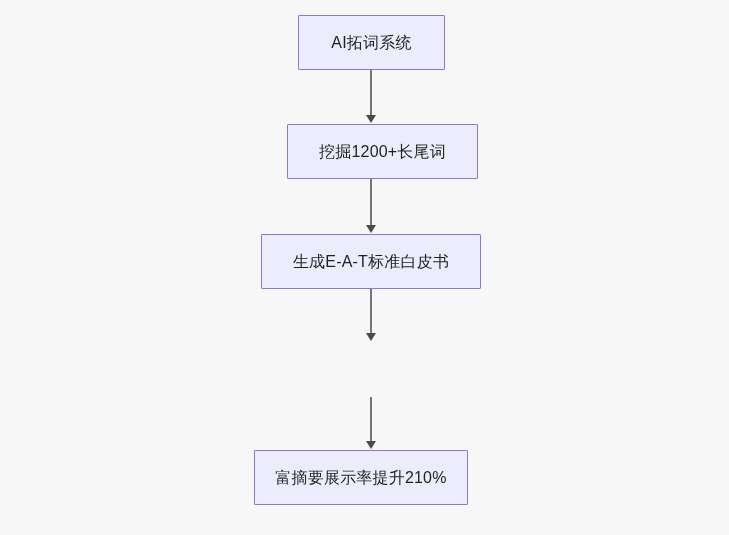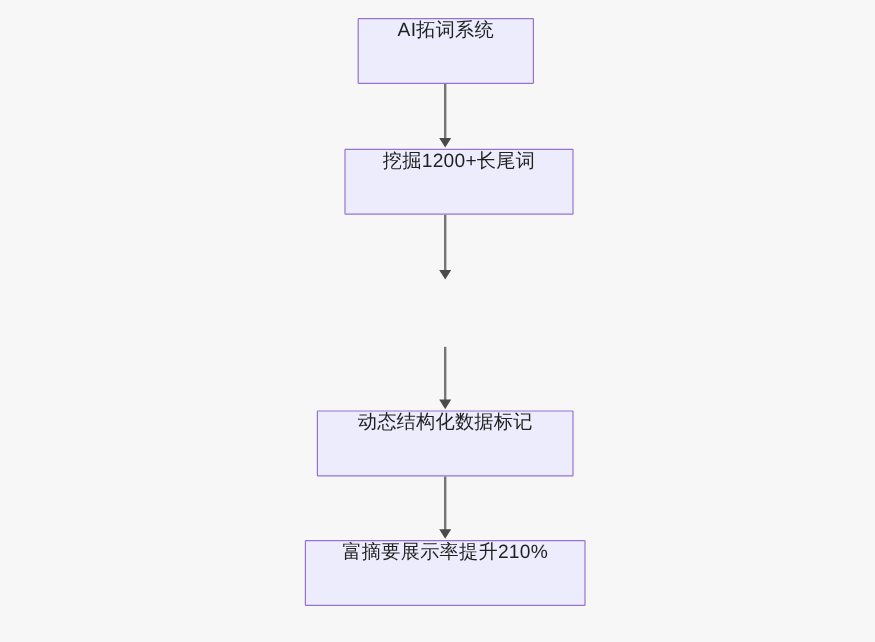--- a/index.html
+++ b/index.html
@@ -22,38 +22,38 @@
   }
 
   
   .node {
     position: absolute;
     box-sizing: border-box;
     background: #ececfd;
     border: 1.5px solid #9673d3;
     border-radius: 1px;
     display: flex;
-    align-items: flex-start;
+    align-items: center;
     justify-content: center;
     height: 55px;
     z-index: 2;
   }
   .node-label {
     font-size: 16px;
     line-height: 1.2;
     color: #1f2020;
     white-space: nowrap;
     letter-spacing: 0.2px;
   }
 
   #node-1 { left: 298px; top: 15px;  width: 147px; }
   #node-2 { left: 276px; top: 124px; width: 191px; margin-left: 11px; }
   #node-3 { left: 261px; top: 234px; width: 220px; }
   #node-4 { left: 264px; top: 342px; width: 214px; }
-  #node-5 { left: 254px; top: 450px; width: 234px; }
+  #node-5 { left: 254px; top: 450px; width: 214px; }
 
   
   .edge {
     position: absolute;
     left: 370px;
     width: 2px;
     background: #767676;
     z-index: 1;
   }
   .arrowhead {
@@ -98,22 +98,22 @@
   <div class="arrowhead" id="arrow-4"></div>
 
   <div class="node" id="node-1">
     <span class="node-label">AI拓词系统</span>
   </div>
 
   <div class="node" id="node-2">
     <span class="node-label">挖掘1200+长尾词</span>
   </div>
 
+  <div class="node" id="node-3">
+    <span class="node-label">生成E-A-T标准白皮书</span>
+  </div>
 
-  <div class="node" id="node-4">
-    <span class="node-label">动态结构化数据标记</span>
-  </div>
 
   <div class="node" id="node-5">
     <span class="node-label">富摘要展示率提升210%</span>
   </div>
 
 </div>
 
 </body></html>

